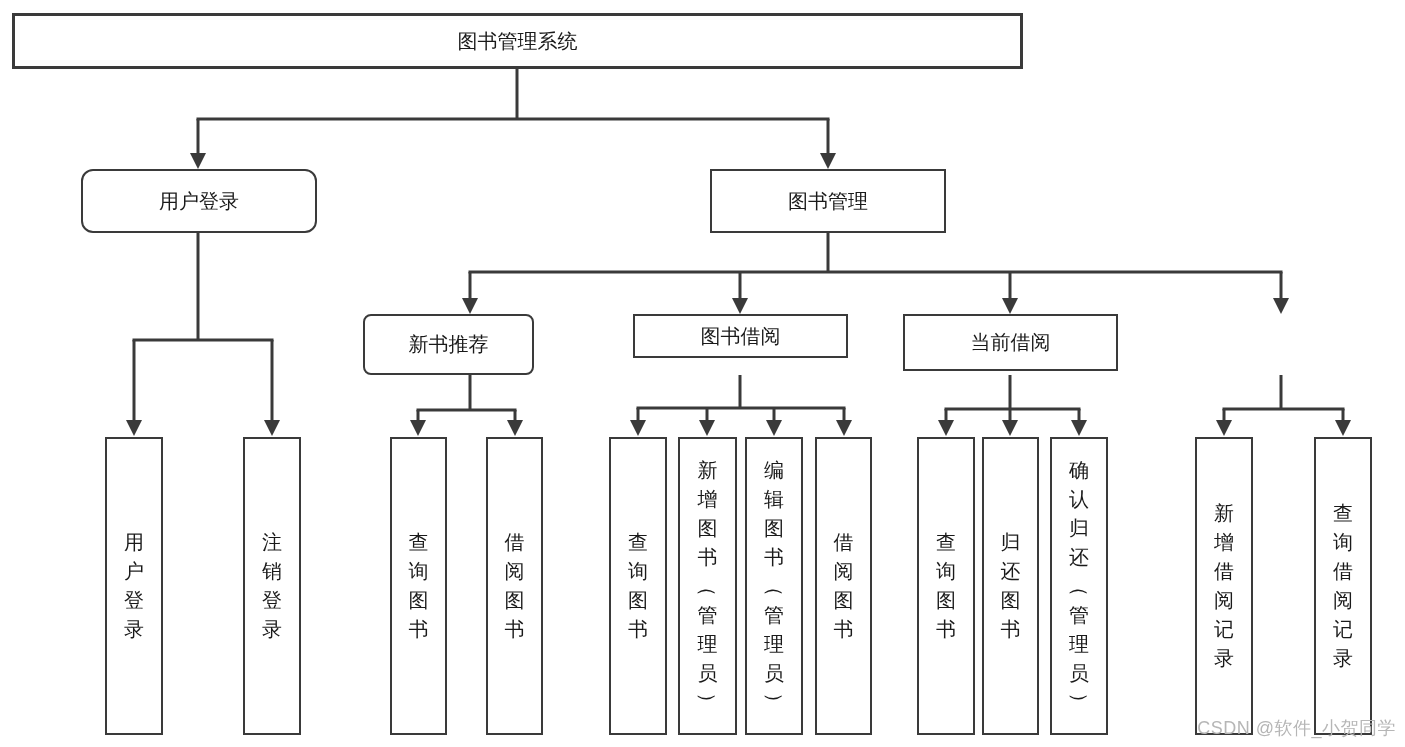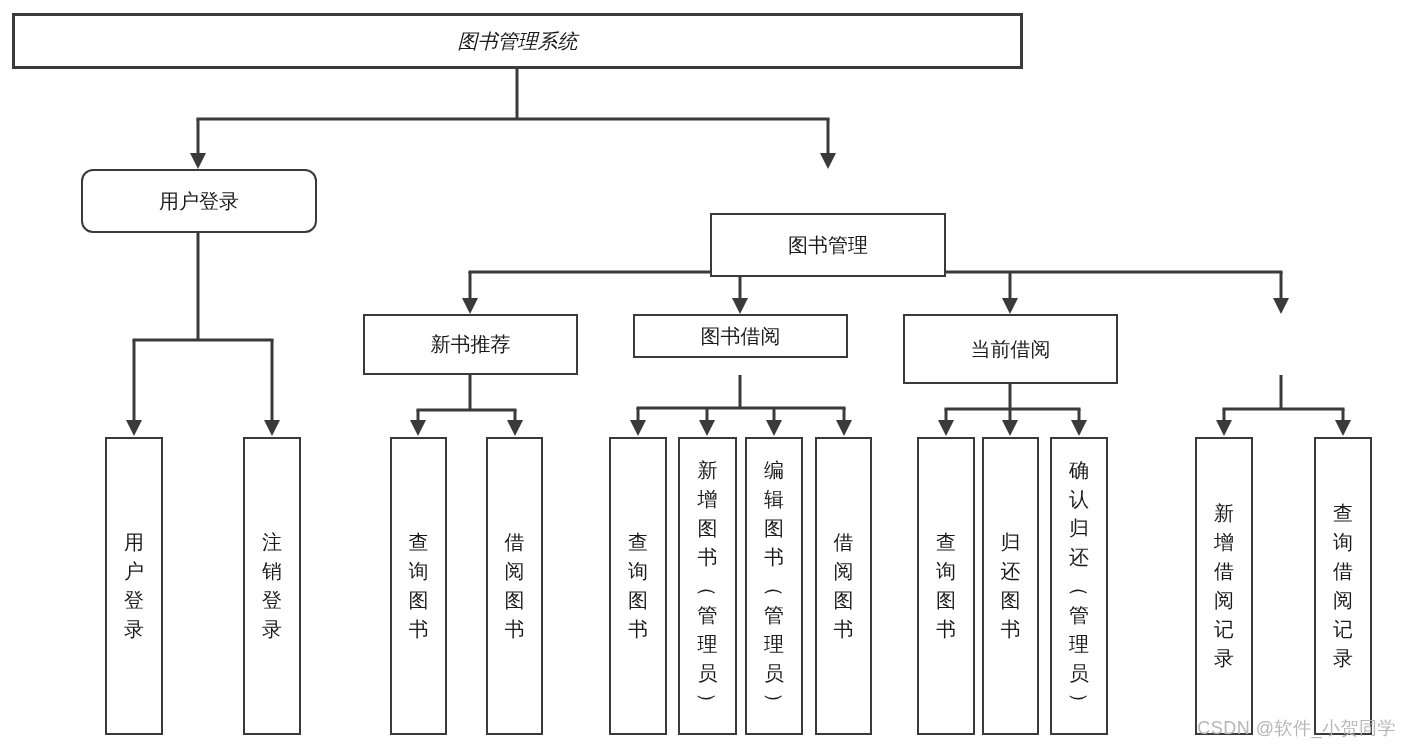--- a/index.html
+++ b/index.html
@@ -25,21 +25,21 @@
     position: absolute;
     background: #ffffff;
     border: 2.5px solid #3a3a3a;
     box-sizing: border-box;
     display: flex;
     align-items: center;
     justify-content: center;
     color: #1a1a1a;
     z-index: 2;
   }
-  .node.root { border-width: 3px; font-size: 20px; font-style: italic; }
+  .node.root { border-width: 3px; font-size: 20px; }
   .node.hbox { font-size: 20px; }
   .node.vbox {
     flex-direction: column;
     font-size: 20px;
   }
   .vchar {
     display: block;
     width: 100%;
     height: 29px;
     line-height: 29px;
@@ -125,31 +125,31 @@
     <polygon points="1335,420 1351,420 1343,436" stroke="none"></polygon>
   </svg>
 
   <div class="node root hbox" style="left:12px; top:13px; width:1011px; height:56px;">
     <span>图书管理系统</span>
   </div>
 
   <div class="node hbox" style="left:81px; top:169px; width:236px; height:64px;border-radius:12px;">
     <span>用户登录</span>
   </div>
-  <div class="node hbox" style="left:710px; top:169px; width:236px; height:64px;margin-top:44px;">
+  <div class="node hbox" style="left:710px; top:169px; width:236px; height:64px;">
     <span>图书管理</span>
   </div>
 
-  <div class="node hbox" style="left:363px; top:314px; width:215px; height:61px;">
+  <div class="node hbox" style="left:363px; top:314px; width:171px; height:61px;border-radius:8px;">
     <span>新书推荐</span>
   </div>
   <div class="node hbox" style="left:633px; top:314px; width:215px; height:44px;">
     <span>图书借阅</span>
   </div>
-  <div class="node hbox" style="left:903px; top:314px; width:215px; height:70px;">
+  <div class="node hbox" style="left:903px; top:314px; width:215px; height:57px;">
     <span>当前借阅</span>
   </div>
 
   <div class="node vbox" style="left:105px; top:437px; width:58px; height:298px;">
       <span class="vchar">用</span>
       <span class="vchar">户</span>
       <span class="vchar">登</span>
       <span class="vchar">录</span>
     </div>
   <div class="node vbox" style="left:243px; top:437px; width:58px; height:298px;">

